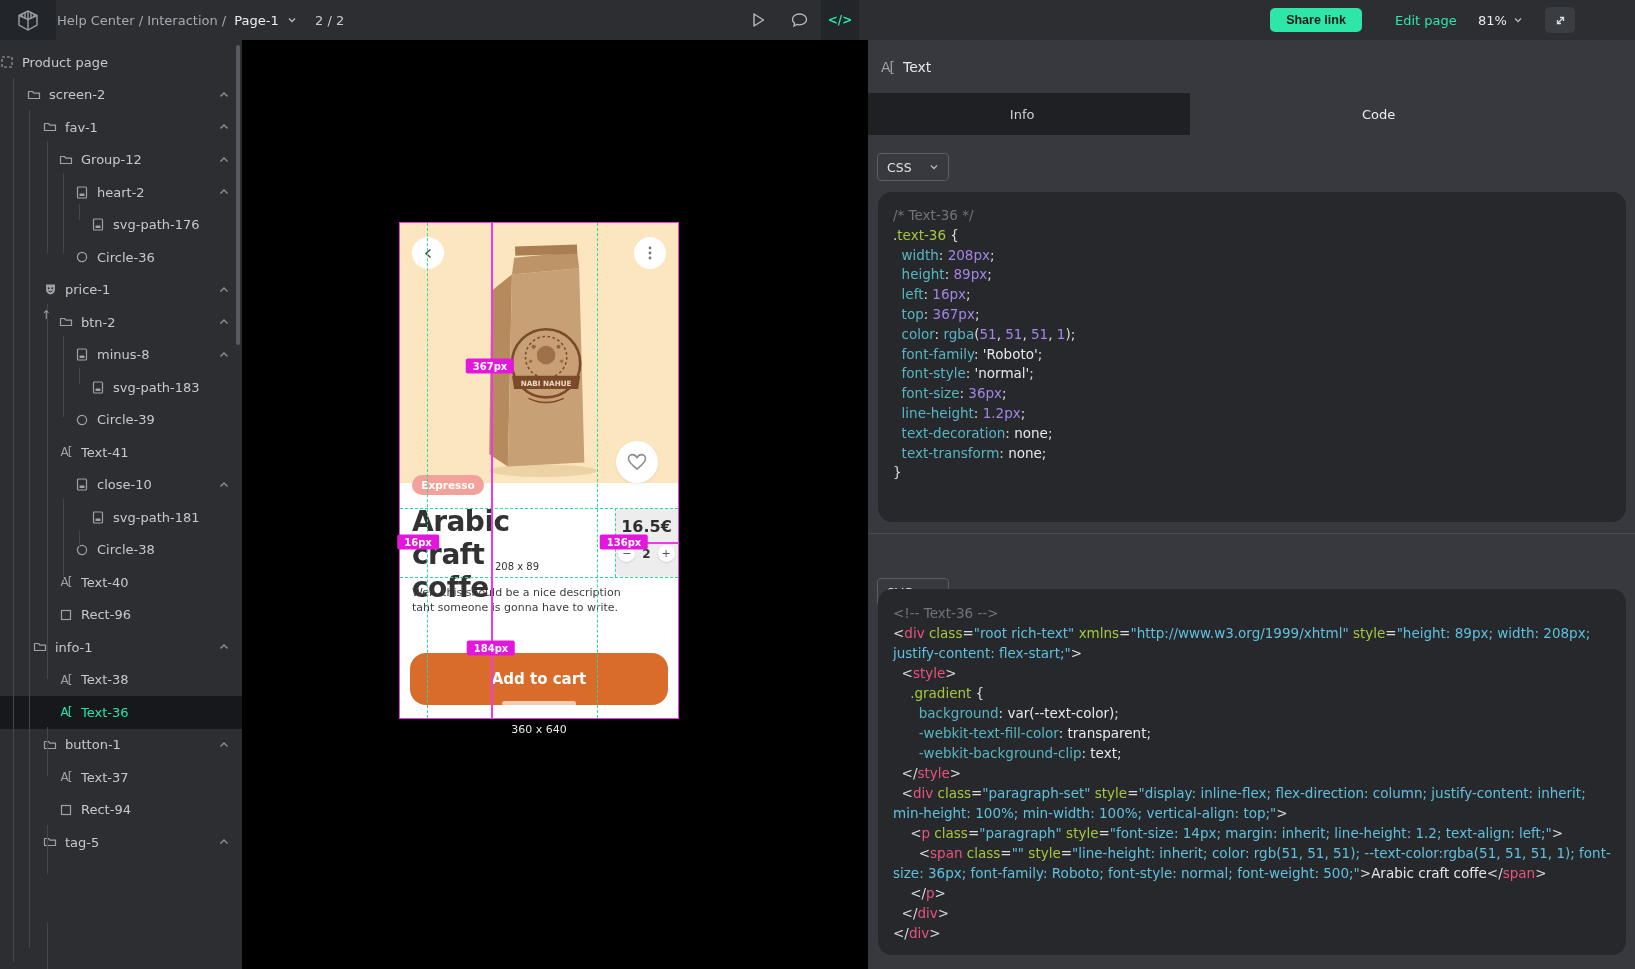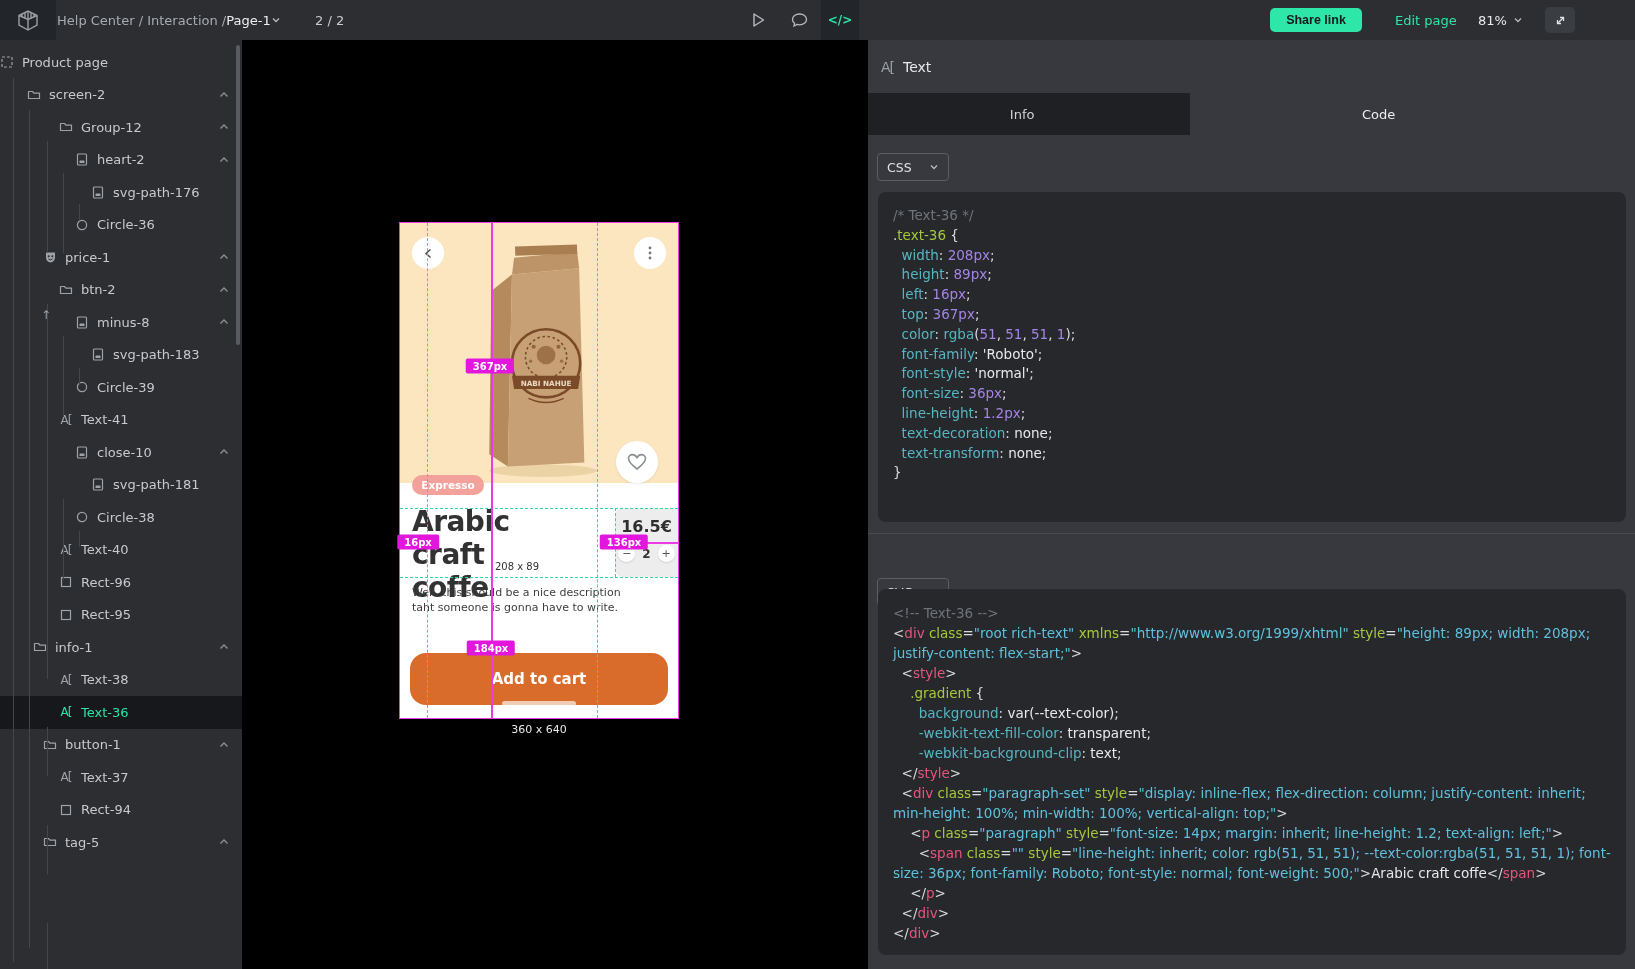--- a/index.html
+++ b/index.html
@@ -3,21 +3,21 @@
 <meta charset="utf-8">
 <style>
   * { margin:0; padding:0; box-sizing:border-box; }
   html,body { width:1635px; height:969px; overflow:hidden; background:#000; }
   body { font-family:"DejaVu Sans","Liberation Sans",sans-serif; -webkit-font-smoothing:antialiased; }
   #app { position:relative; width:1635px; height:969px; }
 
   
   .topbar { position:absolute; left:0; top:0; width:1635px; height:40px; background:#2c2e32; z-index:30; }
   .logo-box { position:absolute; left:0; top:0; width:56px; height:40px; background:#222529; display:flex; align-items:center; justify-content:center; }
-  .breadcrumb { position:absolute; left:57px; top:0; height:40px; display:flex; align-items:center; font-size:13px; color:#a7abb2; gap:0; }
+  .breadcrumb { position:absolute; left:57px; top:0; height:40px; display:flex; align-items:center; font-size:13px; color:#a7abb2; gap:8px; }
   .breadcrumb .current { color:#eceef0; font-weight:500; }
   .page-indicator { position:absolute; left:315px; top:0; height:40px; display:flex; align-items:center; font-size:13px; color:#c9ccd1; }
   .tb-icon { position:absolute; top:0; height:40px; width:38px; display:flex; align-items:center; justify-content:center; cursor:pointer; }
   .code-active { background:#222529; }
   .share-btn { position:absolute; left:1270px; top:8px; width:92px; height:24px; background:#2ee6a8; color:#17191c; font-size:12.5px; font-weight:600; border:none; border-radius:5px; display:flex; align-items:center; justify-content:center; cursor:pointer; }
   .edit-link { position:absolute; left:1395px; top:0; height:40px; display:flex; align-items:center; color:#2ee6a8; font-size:13px; cursor:pointer; }
   .zoom-ctrl { position:absolute; left:1478px; top:0; height:40px; display:flex; align-items:center; gap:6px; color:#e8eaed; font-size:13px; cursor:pointer; }
   .fs-box { position:absolute; left:1545px; top:7px; width:30px; height:26px; background:#3a3d42; border-radius:5px; display:flex; align-items:center; justify-content:center; cursor:pointer; }
 
   
@@ -60,21 +60,21 @@
 
   
   .panel { position:absolute; left:868px; top:40px; width:767px; height:929px; background:#37393e; z-index:20; }
   .panel-header { position:absolute; left:13px; top:12px; height:30px; display:flex; align-items:center; gap:9px; }
   .ai-glyph { color:#9ba0a6; font-size:14px; letter-spacing:-1px; }
   .panel-title { color:#e5e7ea; font-size:14px; }
   .tabbar { position:absolute; left:0; top:53px; width:699px; height:42px; background:#1e2023; display:flex;gap:14px; }
   .tab { width:342px; height:42px; display:flex; align-items:center; justify-content:center; font-size:13px; color:#cfd2d6; cursor:pointer; }
   .tab.active { width:418px; background:#37393e; color:#eceef0; }
   .dropdown { position:absolute; width:72px; height:28px; border:1px solid #5a5e65; border-radius:4px; display:flex; align-items:center; justify-content:space-between; padding:0 9px; color:#dfe1e4; font-size:12.5px; cursor:pointer; }
-  .code-block { position:absolute; left:10px; width:748px; background:#26282c; border-radius:8px; padding:14px 15px; overflow:hidden; }
+  .code-block { position:absolute; left:10px; width:748px; background:#26282c; border-radius:14px; padding:14px 15px; overflow:hidden; }
   .code-line { white-space:pre; font-size:13.5px; }
   #css-code .code-line { line-height:19.8px; }
   #svg-code .code-line { line-height:20px; }
   .tok-c { color:#6f737a; } .tok-s { color:#a6c83b; } .tok-p { color:#56b6c2; }
   .tok-n { color:#a584e6; } .tok-u { color:#d8dadd; } .tok-v { color:#e6e8ea; }
   .tok-t { color:#e8547c; } .tok-a { color:#a6c83b; } .tok-q { color:#5fc1dd; }
   .tok-x { color:#e6e8ea; }
   .section-divider { position:absolute; left:0; top:493px; width:767px; height:1px; background:#484b51; }
 </style>
 </head>
@@ -149,20 +149,31 @@
           <span class="t-icon">
             <svg width="14" height="12" viewBox="0 0 14 12">
               <path d="M1.5 2.5 h4 l1.4 1.7 h5.6 v5.3 h-11 z" fill="none" stroke="currentColor" stroke-width="1.2" stroke-linejoin="round"></path>
             </svg>
           </span>
           <span class="t-label">screen-2</span>
           <span class="t-chev"><svg width="12" height="12" viewBox="0 0 12 12">
               <polyline points="2.5,7.5 6,4 9.5,7.5" fill="none" stroke="#8b8f96" stroke-width="1.4"></polyline>
             </svg></span>
         </div>
+        <div class="tree-row" style="padding-left: 43px;">
+          <span class="t-icon">
+            <svg width="14" height="12" viewBox="0 0 14 12">
+              <path d="M1.5 2.5 h4 l1.4 1.7 h5.6 v5.3 h-11 z" fill="none" stroke="currentColor" stroke-width="1.2" stroke-linejoin="round"></path>
+            </svg>
+          </span>
+          <span class="t-label">fav-1</span>
+          <span class="t-chev"><svg width="12" height="12" viewBox="0 0 12 12">
+              <polyline points="2.5,7.5 6,4 9.5,7.5" fill="none" stroke="#8b8f96" stroke-width="1.4"></polyline>
+            </svg></span>
+        </div>
         <div class="tree-row" style="padding-left: 59px;">
           <span class="t-icon">
             <svg width="14" height="12" viewBox="0 0 14 12">
               <path d="M1.5 2.5 h4 l1.4 1.7 h5.6 v5.3 h-11 z" fill="none" stroke="currentColor" stroke-width="1.2" stroke-linejoin="round"></path>
             </svg>
           </span>
           <span class="t-label">Group-12</span>
           <span class="t-chev"><svg width="12" height="12" viewBox="0 0 12 12">
               <polyline points="2.5,7.5 6,4 9.5,7.5" fill="none" stroke="#8b8f96" stroke-width="1.4"></polyline>
             </svg></span>
@@ -291,28 +302,20 @@
           </span>
           <span class="t-label">Text-40</span>
         </div>
         <div class="tree-row" style="padding-left: 59px;">
           <span class="t-icon">
             <svg width="12" height="12" viewBox="0 0 12 12">
               <rect x="1.5" y="1.5" width="9" height="9" fill="none" stroke="currentColor" stroke-width="1.2"></rect>
             </svg>
           </span>
           <span class="t-label">Rect-96</span>
-        </div>
-        <div class="tree-row" style="padding-left: 59px;">
-          <span class="t-icon">
-            <svg width="12" height="12" viewBox="0 0 12 12">
-              <rect x="1.5" y="1.5" width="9" height="9" fill="none" stroke="currentColor" stroke-width="1.2"></rect>
-            </svg>
-          </span>
-          <span class="t-label">Rect-95</span>
         </div>
         <div class="tree-row" style="padding-left: 33px;">
           <span class="t-icon">
             <svg width="14" height="12" viewBox="0 0 14 12">
               <path d="M1.5 2.5 h4 l1.4 1.7 h5.6 v5.3 h-11 z" fill="none" stroke="currentColor" stroke-width="1.2" stroke-linejoin="round"></path>
             </svg>
           </span>
           <span class="t-label">info-1</span>
           <span class="t-chev"><svg width="12" height="12" viewBox="0 0 12 12">
               <polyline points="2.5,7.5 6,4 9.5,7.5" fill="none" stroke="#8b8f96" stroke-width="1.4"></polyline>

